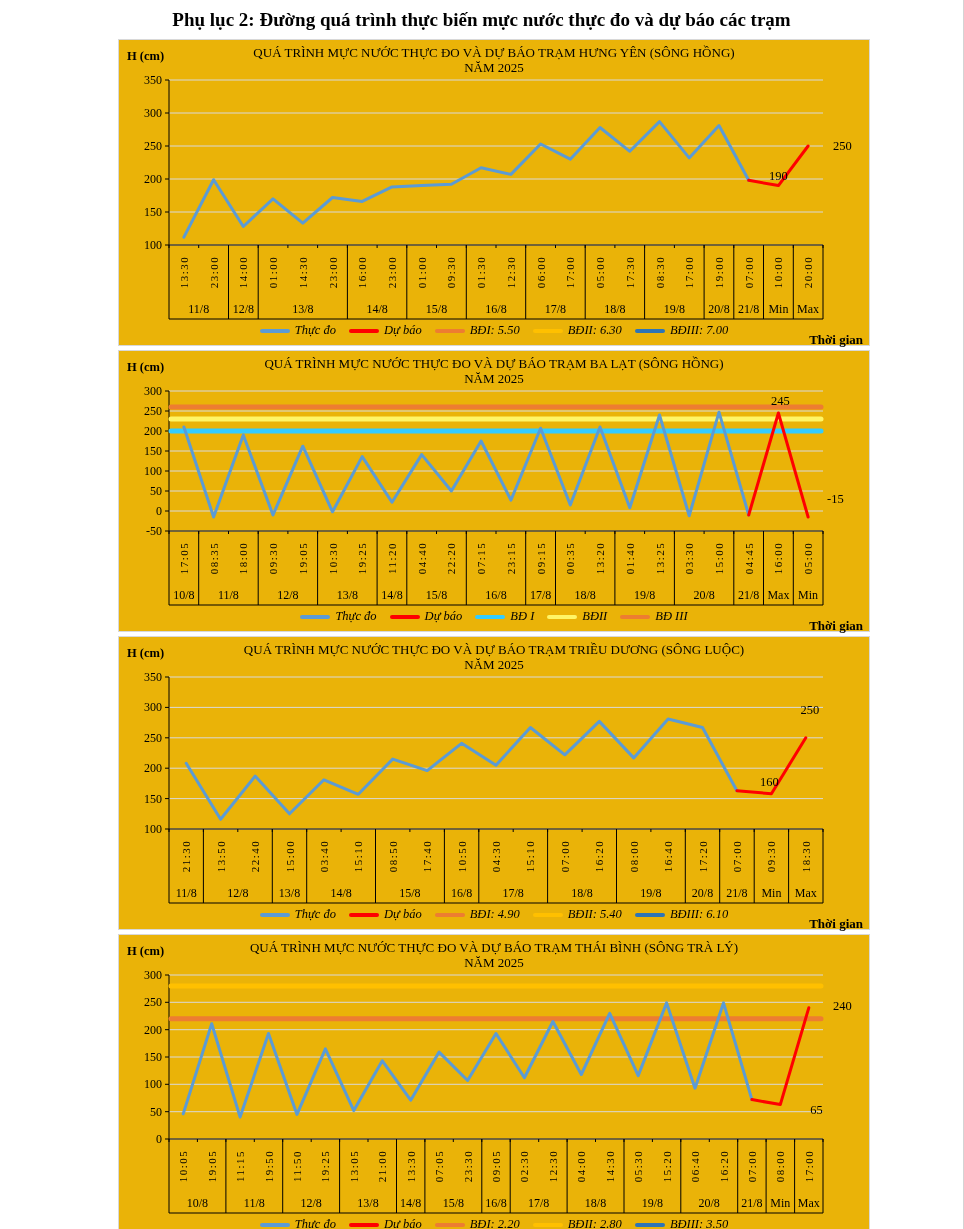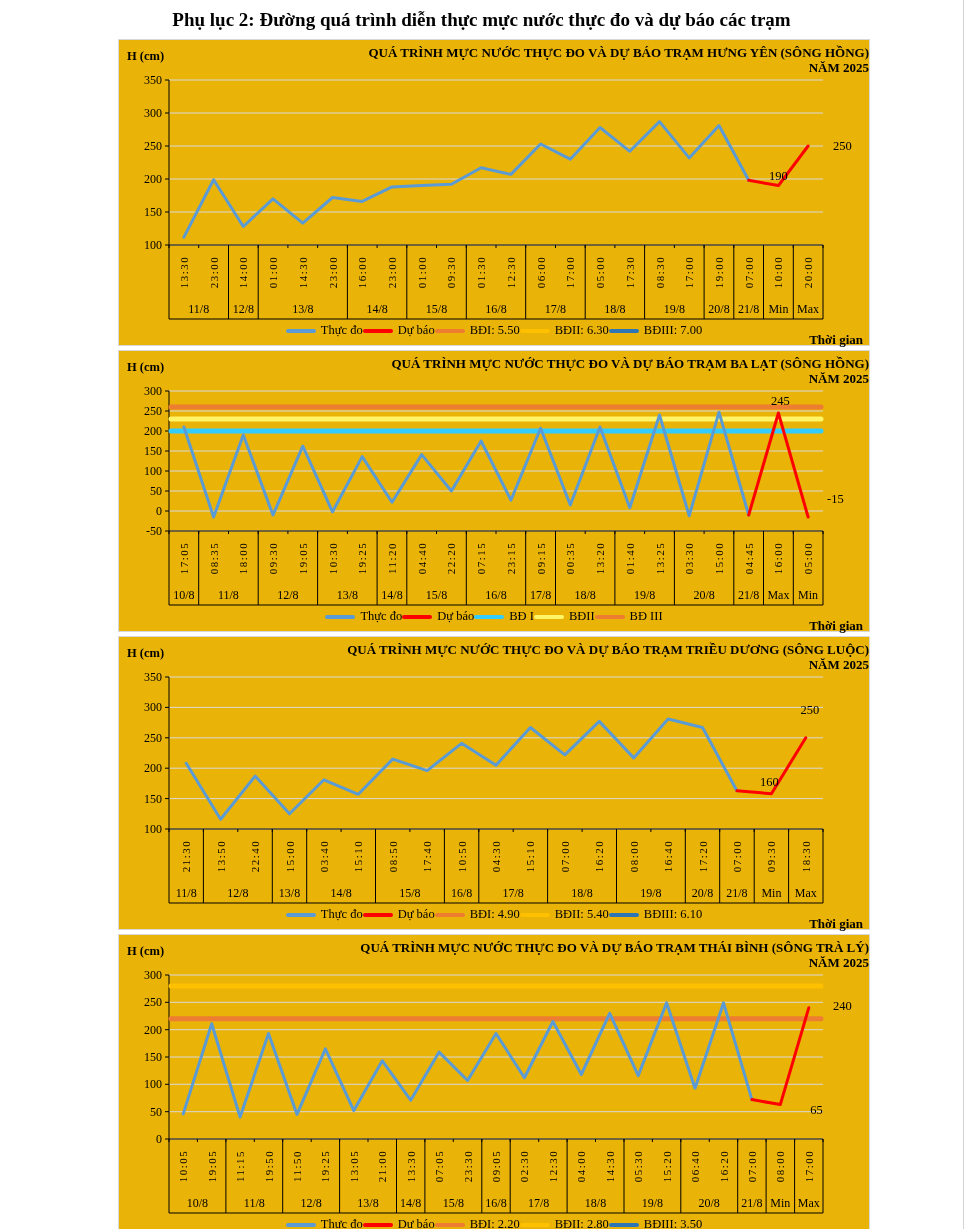--- a/index.html
+++ b/index.html
@@ -4,38 +4,38 @@
 <style>
   * { margin:0; padding:0; box-sizing:border-box; }
   body { background:#fff; font-family:"Liberation Serif","DejaVu Serif",serif; }
   .page { width:964px; min-height:1229px; background:#fff;
           border-right:1.5px solid #d4d4d4; border-bottom:1.5px solid #d4d4d4; padding-top:9px; }
   .main-title { text-align:center; font-size:19px; font-weight:bold; color:#000; margin-bottom:8px; }
   .charts-wrap { margin-left:118px; width:752px; }
   .chart-box { border:1px solid #d8d8d8; background:#eab308; margin-bottom:4px; position:relative; }
   .chart-header { position:relative; padding-top:5px; height:36px; }
   .h-label { position:absolute; left:8px; top:9px; font-size:12.5px; font-weight:bold; color:#000; }
-  .chart-title { text-align:right; font-size:13px; font-weight:bold; color:#000; line-height:15px; }
+  .chart-title { text-align:center; font-size:13px; font-weight:normal; color:#000; line-height:15px; }
   .plot { line-height:0; }
   .plot text { font-family:"Liberation Serif","DejaVu Serif",serif; fill:#000; }
   .plot .ytick { font-size:12px; }
   .plot .time  { font-size:11px; letter-spacing:1.5px; }
   .plot .date  { font-size:12px; }
   .plot .ann   { font-size:12.5px; }
   .legend { position:relative; height:24px; padding:2px 0 0 0; }
-  .legend-items { display:flex; justify-content:center; align-items:center; font-size:12.5px; }
+  .legend-items { display:flex; justify-content:center; align-items:center; gap:13px; font-size:12.5px;font-style:italic; }
   .leg-item { display:inline-flex; align-items:center; white-space:nowrap; }
   .leg-swatch { display:inline-block; width:30px; height:4px; border-radius:2px; margin-right:5px; }
   .thoi-gian { position:absolute; right:6px; top:11px; font-weight:bold; font-size:13px; }
 </style>
 </head>
 <body>
 
 <div class="page">
-  <div class="main-title">Phụ lục 2: Đường quá trình diễn thực mực nước thực đo và dự báo các trạm</div>
+  <div class="main-title">Phụ lục 2: Đường quá trình thực biến mực nước thực đo và dự báo các trạm</div>
 
   <div class="charts-wrap">
 
     <section class="chart-box">
       <div class="chart-header">
         <span class="h-label">H (cm)</span>
         <div class="chart-title">
           <div>QUÁ TRÌNH MỰC NƯỚC THỰC ĐO VÀ DỰ BÁO TRẠM HƯNG YÊN  (SÔNG HỒNG)</div>
           <div>NĂM 2025</div>
         </div>

